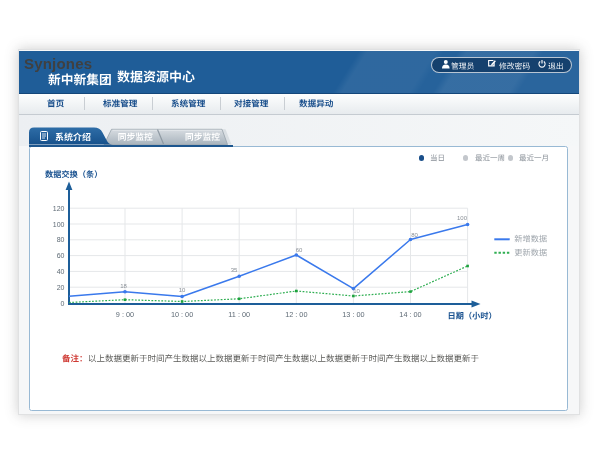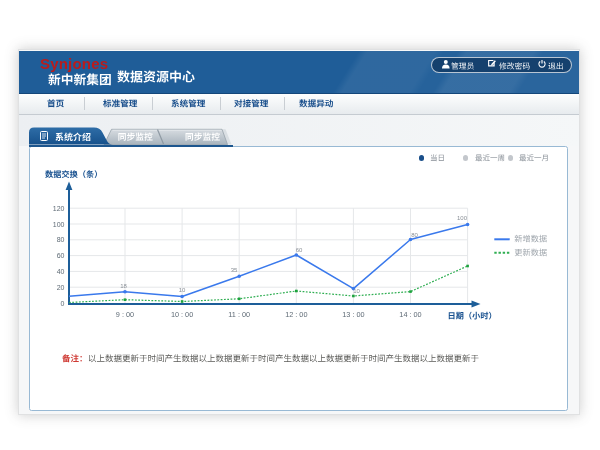--- a/index.html
+++ b/index.html
@@ -1,15 +1,15 @@
 <!DOCTYPE html>
 <html><head><meta charset="utf-8"><style>html,body{margin:0;padding:0;width:600px;height:450px;background:#fff;overflow:hidden;font-family:"Liberation Sans",sans-serif;}.abs{position:absolute;}</style></head><body>
 <div class="abs" style="left:18px;top:49px;width:562px;height:366px;box-sizing:border-box;box-shadow:0 0 12px rgba(90,90,90,.30);border:1px solid rgba(190,190,190,.38);background:#f6f7f8;"></div>
 <div class="abs" style="left:19px;top:51px;width:560px;height:42px;background:linear-gradient(122deg,rgba(255,255,255,0) 0%,rgba(255,255,255,0) 58%,rgba(255,255,255,.07) 59.5%,rgba(255,255,255,.07) 71%,rgba(255,255,255,.03) 72.5%,rgba(255,255,255,.03) 75%,rgba(255,255,255,.10) 76.5%,rgba(255,255,255,.10) 88%,rgba(255,255,255,.05) 89.5%,rgba(255,255,255,.05) 100%),linear-gradient(#1f5d98,#1f5d98);border-bottom:1px solid #14477a;"></div>
-<div class="abs" style="left:40px;top:55px;color:#b91c1c;font-size:15px;font-weight:bold;letter-spacing:0.2px;">Synjones</div>
+<div class="abs" style="left:24px;top:55px;color:#404040;font-size:15px;font-weight:bold;letter-spacing:0.2px;">Synjones</div>
 <svg style="position:absolute;left:48px;top:73px;overflow:visible" width="65" height="15">
     <g transform="translate(0,11.22) scale(0.01275,-0.01275)" fill="#ffffff">
       <use href="#u65b0b" x="0"></use>
       <use href="#u4e2db" x="1000.0"></use>
       <use href="#u65b0b" x="2000.0"></use>
       <use href="#u96c6b" x="3000.0"></use>
       <use href="#u56e2b" x="4000.0"></use>
     </g>
   </svg>
 <svg style="position:absolute;left:116.5px;top:69.6px;overflow:visible" width="79" height="15">

